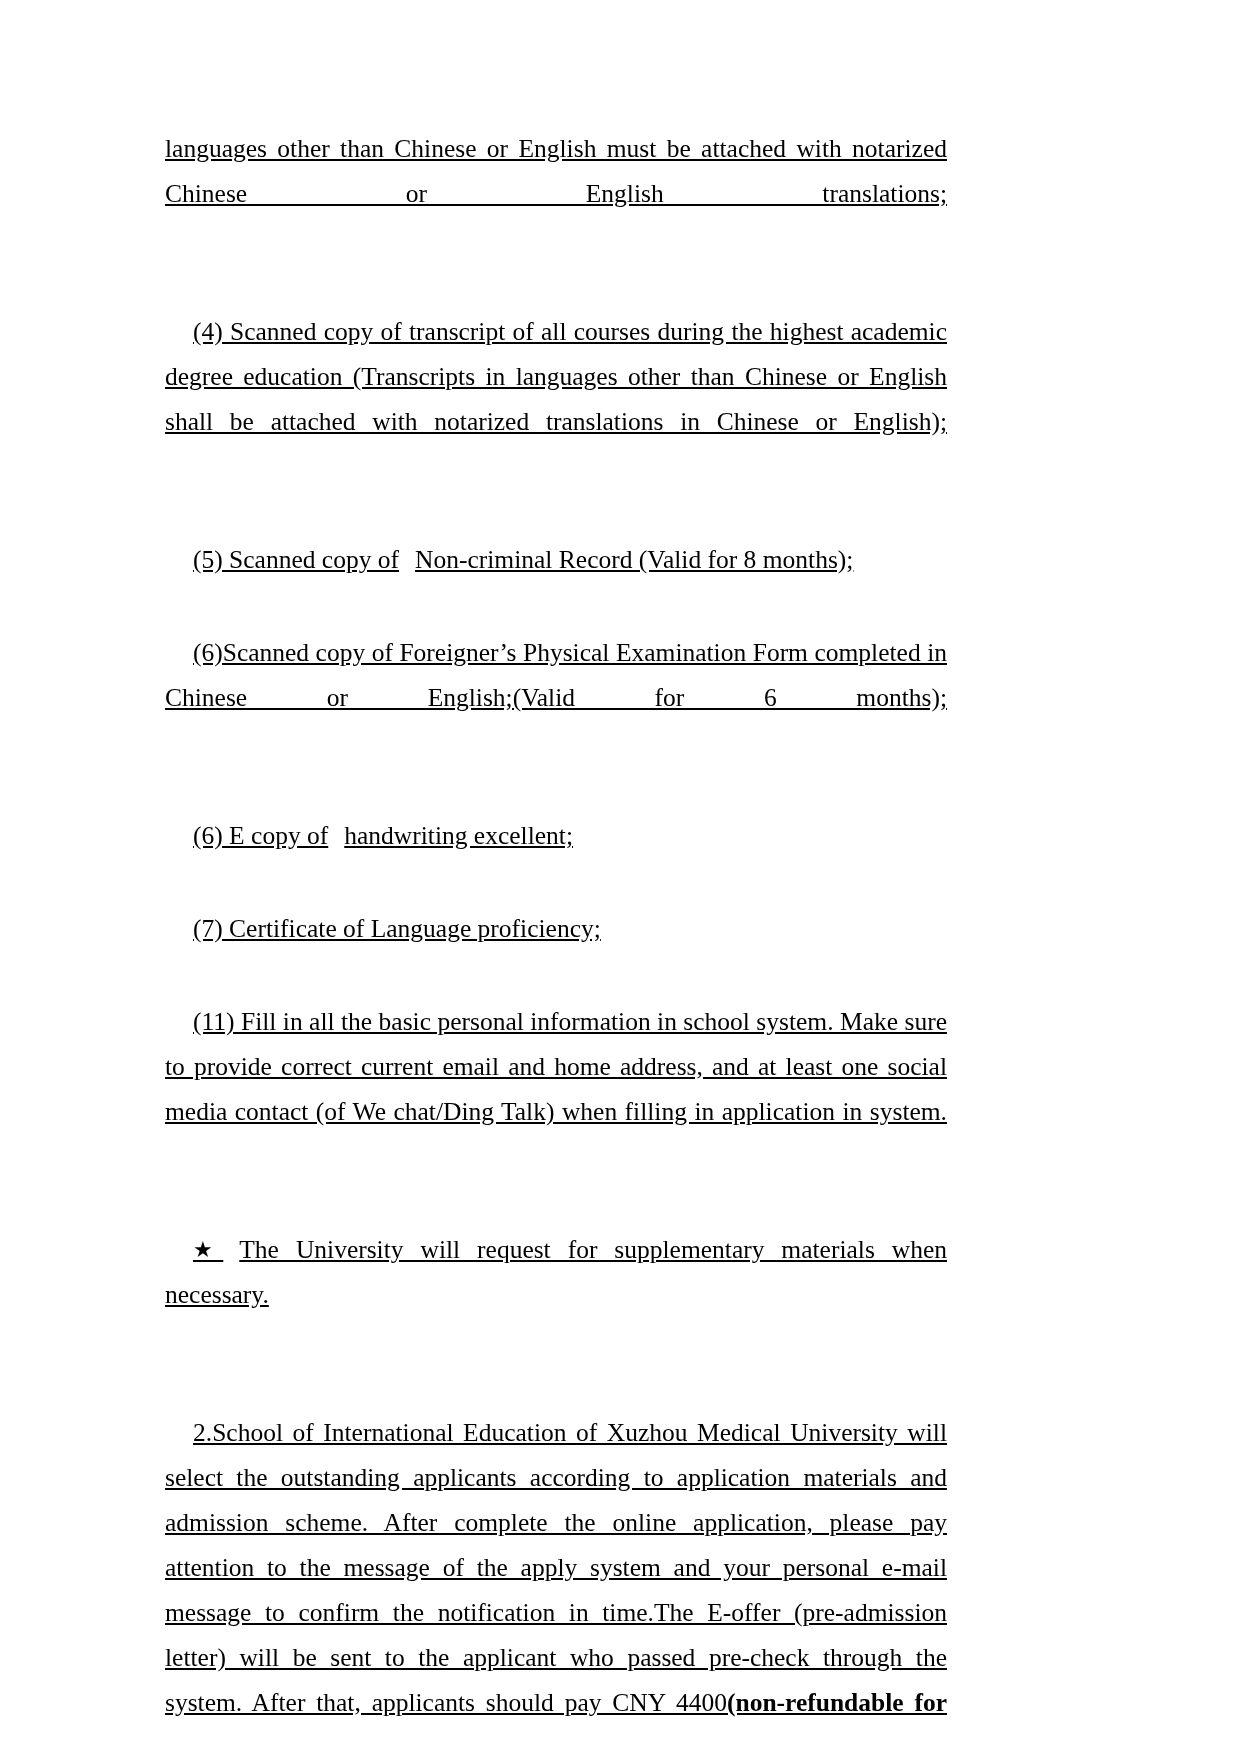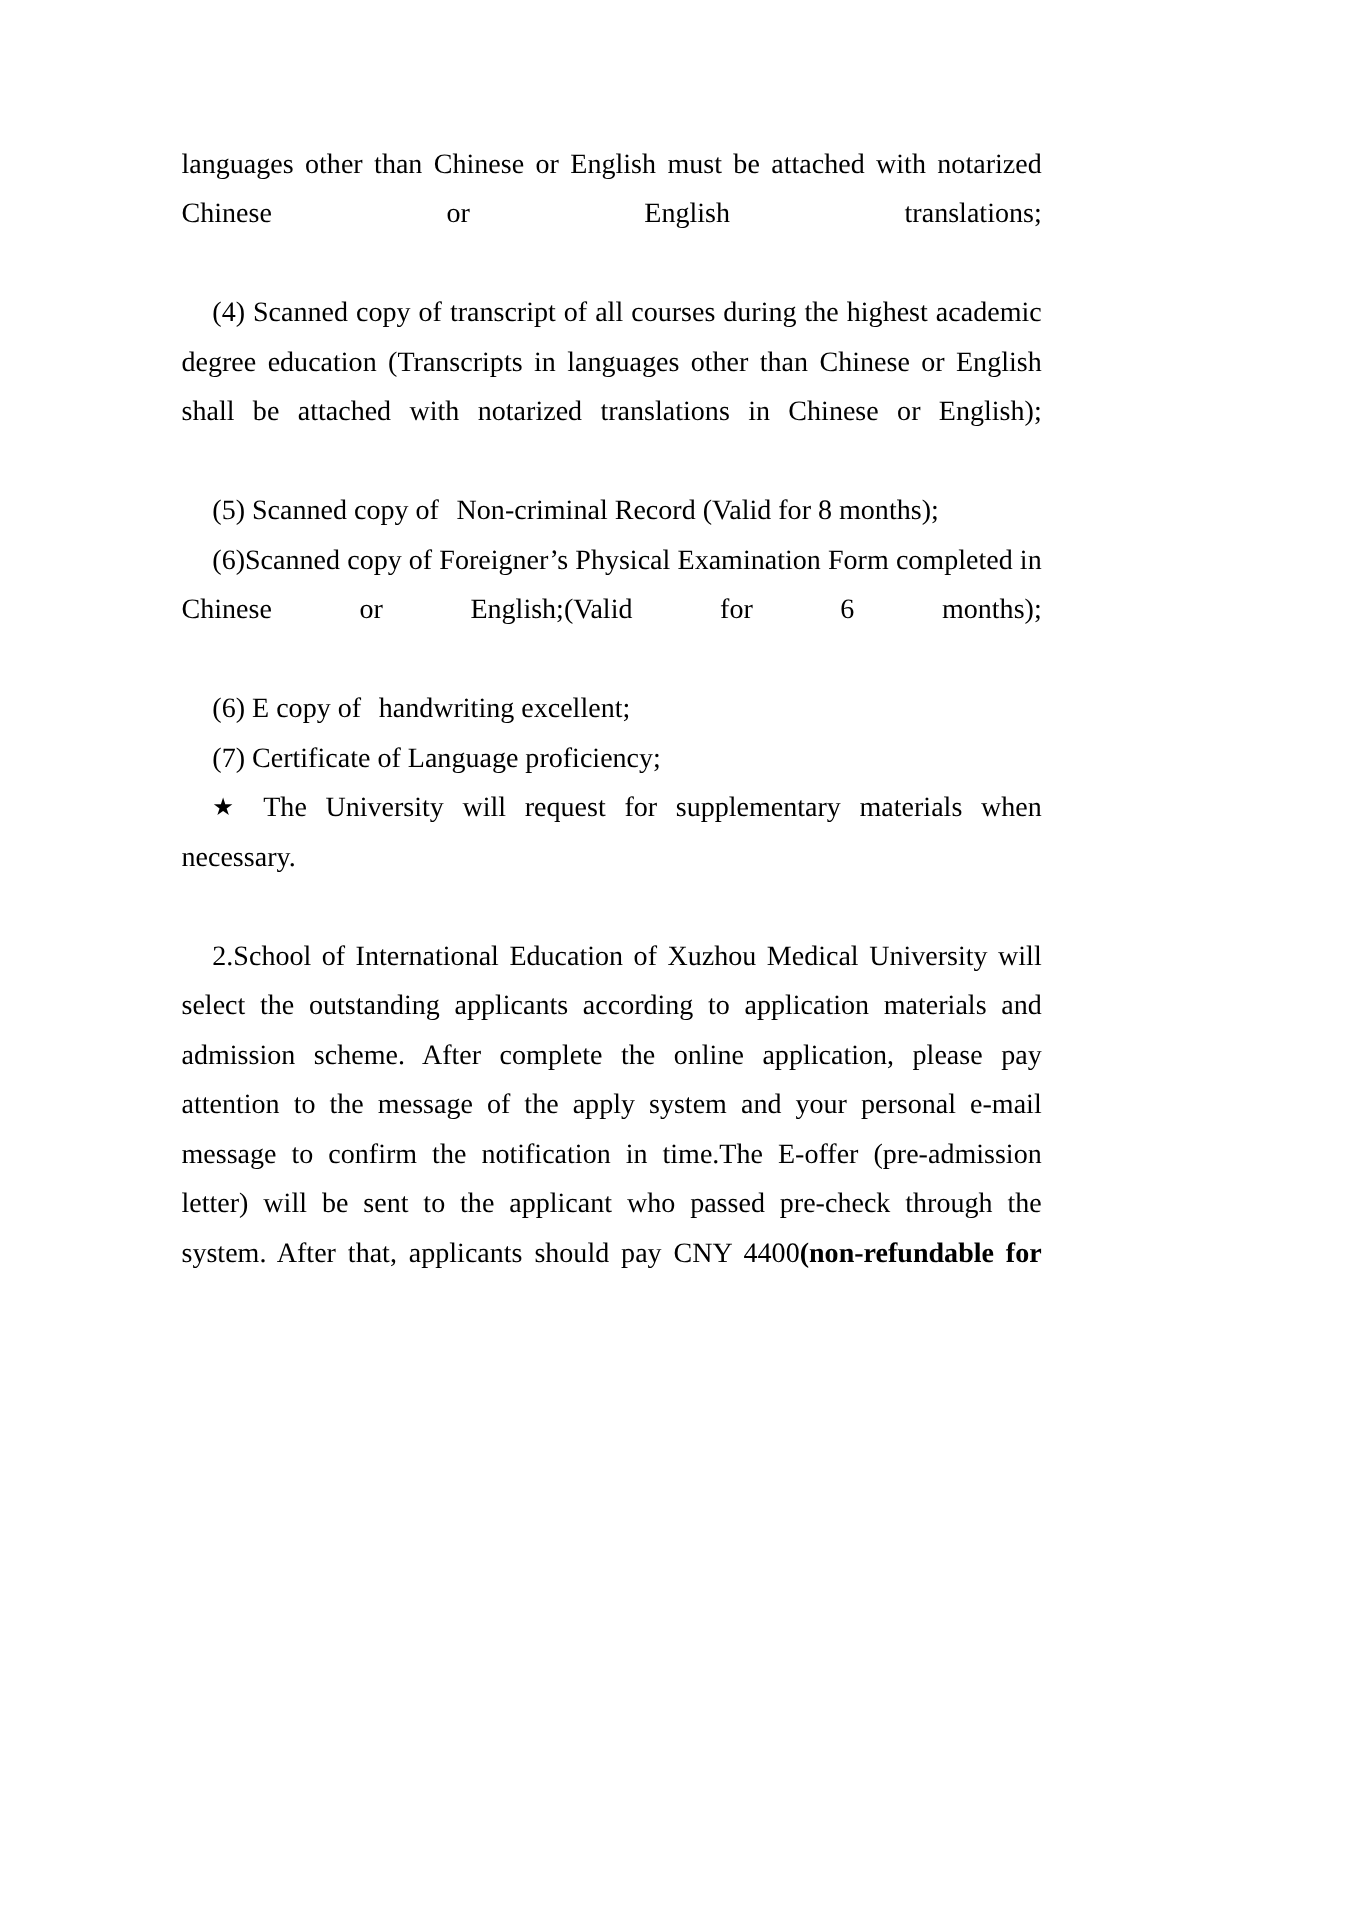--- a/index.html
+++ b/index.html
@@ -27,24 +27,26 @@
     color: #000000;
     text-align: justify;
     text-justify: inter-word;
     -webkit-hyphens: none;
     hyphens: none;
   }
   .para {
     margin: 0;
     text-align: justify;
     text-justify: inter-word;
+    text-decoration: underline;
   }
   
   .para.indent {
     text-indent: 28px;
+    margin-top: 48px;
   }
   .para.noindent {
     text-indent: 0;
   }
   
   .para::after {
     content: "";
     display: inline-block;
     width: 100%;
   }
@@ -78,20 +80,21 @@
     <p class="para indent nostretch"><span>(5) Scanned copy of</span><span class="gap"></span><span>Non-criminal Record (Valid for 8 months);</span></p>
 
     <p class="para indent">(6)Scanned copy of Foreigner’s Physical Examination Form completed in Chinese or English;(Valid for 6 months);</p>
 
     <p class="para indent nostretch"><span>(6) E copy of</span><span class="gap"></span><span>handwriting excellent;</span></p>
 
     <p class="para indent nostretch">(7) Certificate of Language proficiency;</p>
 
 
 
+    <p class="para indent">(11) Fill in all the basic personal information in school system. Make sure to provide correct current email and home address, and at least one social media contact (of We chat/Ding Talk) when filling in application in system.</p>
 
     <p class="para indent"><span class="star">★</span><span class="gap"></span><span>The University will request for supplementary materials when necessary.</span></p>
 
 
     <p class="para indent"><span>2.School of International Education of Xuzhou Medical University will select the outstanding applicants according to application materials and admission scheme. After complete the online application, please pay attention to the message of the apply system and your personal e-mail message to confirm the notification in time.The E-offer (pre-admission letter) will be sent to the applicant who passed pre-check through the system. After that, applicants should pay CNY 4400</span><span class="bold">(non-refundable for</span></p>
 
   </div>
 </div>
 
 </body></html>

